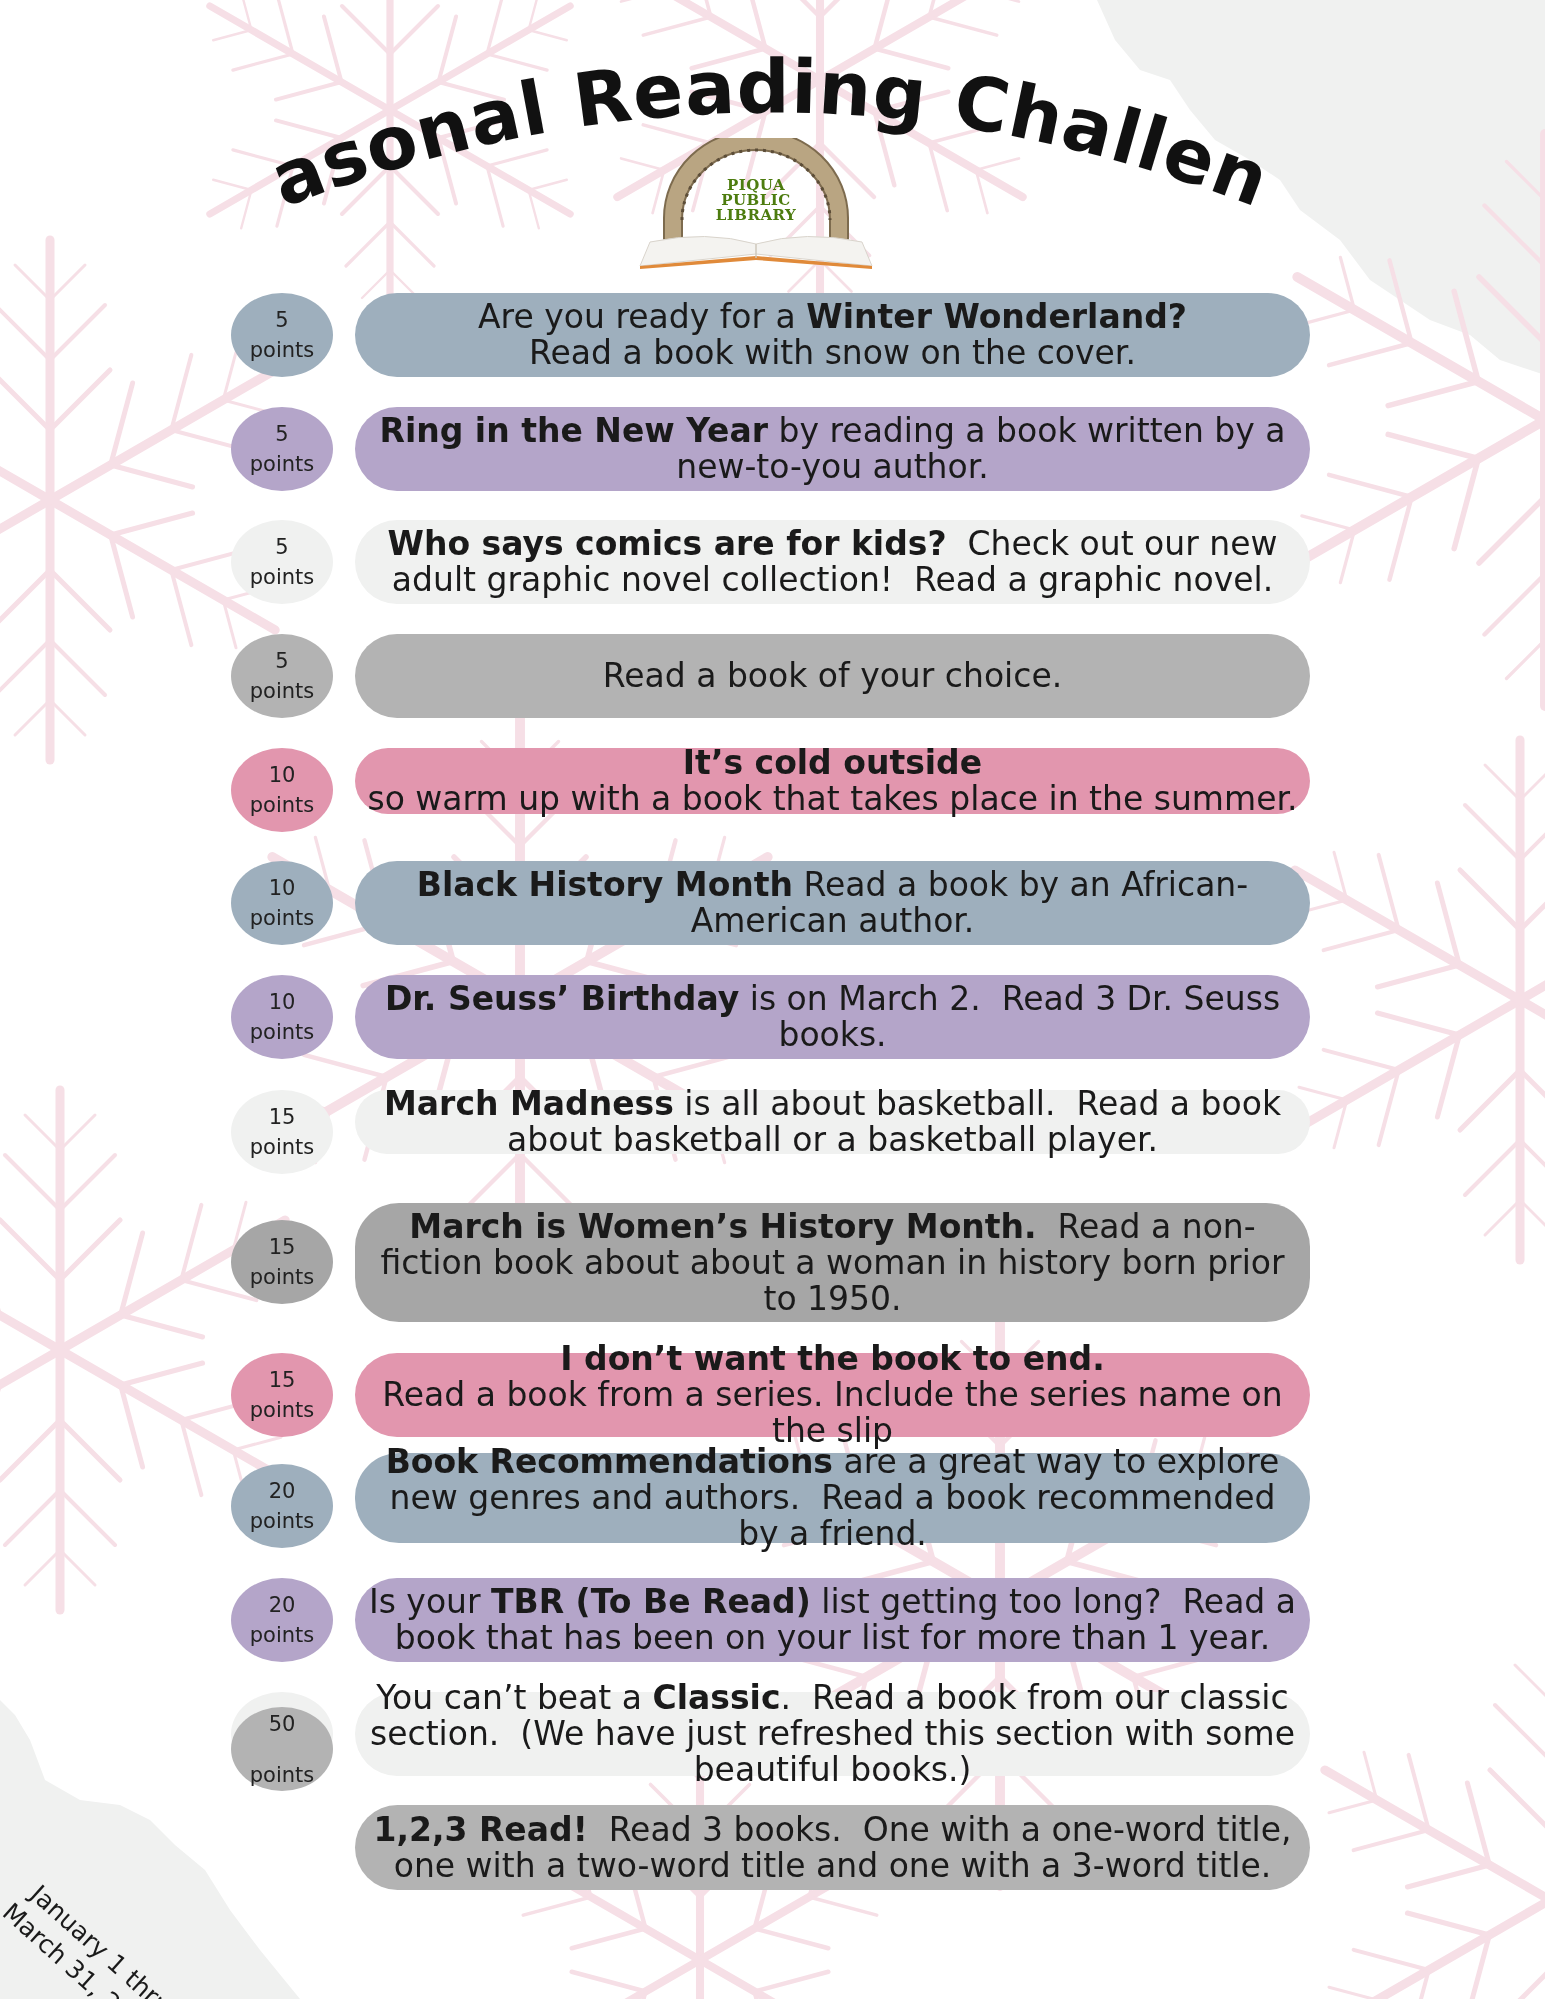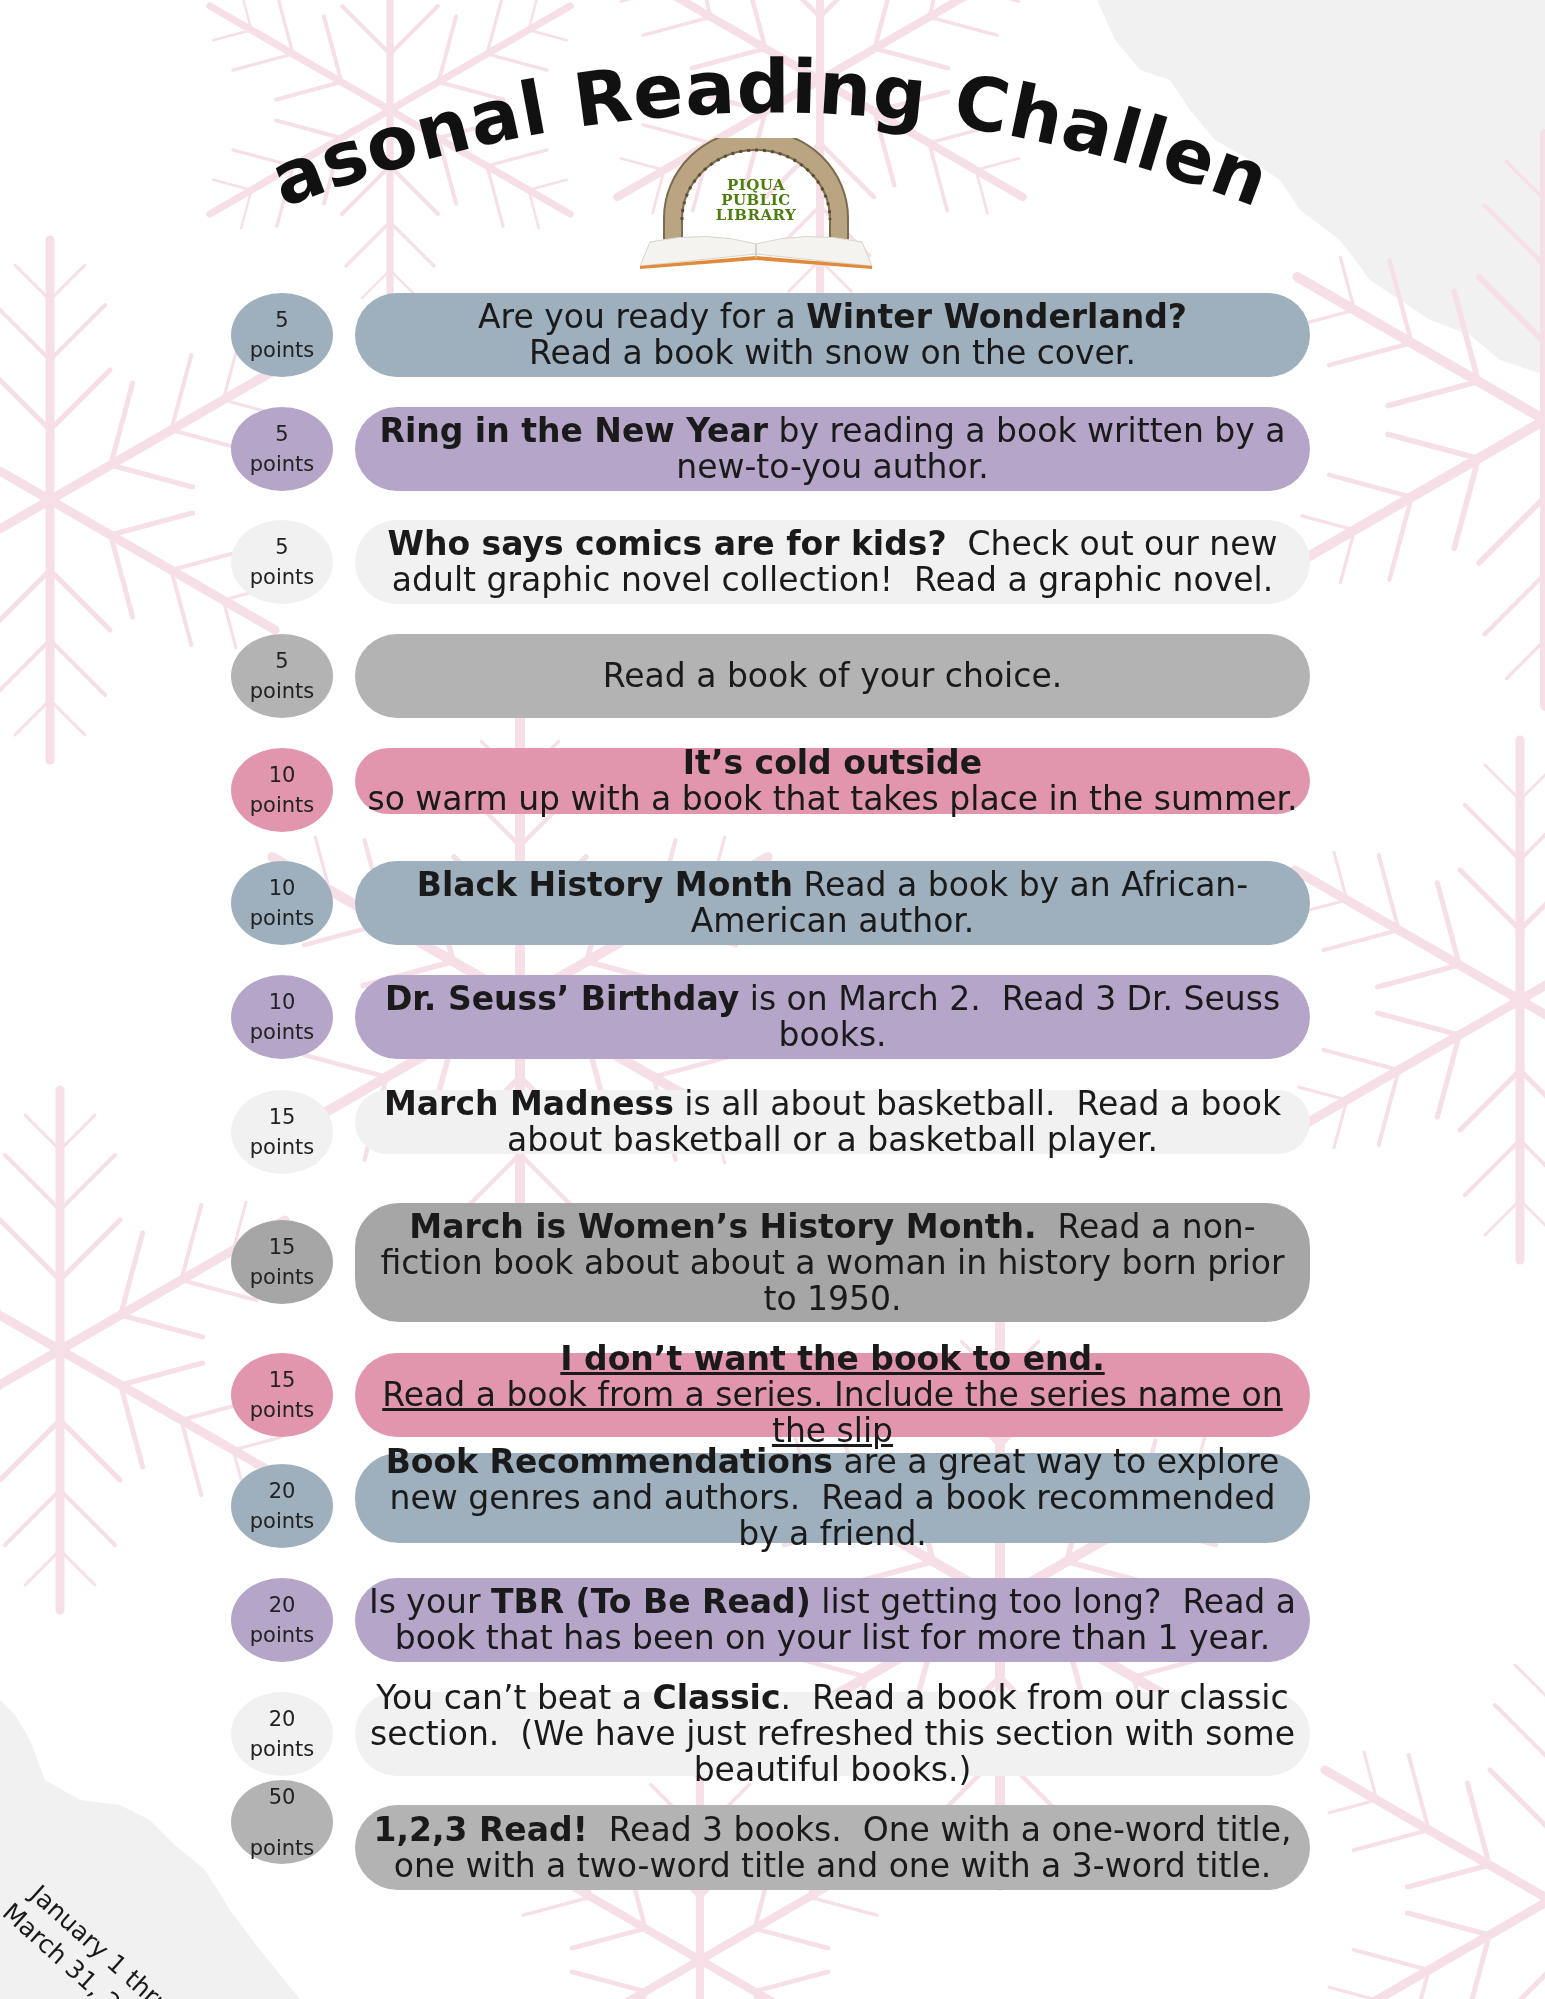--- a/index.html
+++ b/index.html
@@ -210,21 +210,21 @@
         <div>
           <div><span style="white-space: pre-wrap;"></span><b>March is Women’s History Month.</b><span style="white-space: pre-wrap;">  Read a non-fiction book about about a woman in history born prior to 1950.</span></div>
         </div>
       </div>
     </div>
     <div class="row" style="top: 0px;">
       <div class="pts c-pink" style="top: 1353px;">
         <span>15</span>
         <span>points</span>
       </div>
-      <div class="pill c-pink" style="top: 1353px; height: 84px; text-decoration: underline;">
+      <div class="pill c-pink" style="top: 1353px; height: 84px;">
         <div>
           <div><span style="white-space: pre-wrap;"></span><b>I don’t want the book to end.</b><span style="white-space: pre-wrap;"></span></div>
           <div>Read a book from a series. Include the series name on the slip</div>
         </div>
       </div>
     </div>
     <div class="row" style="top: 0px;">
       <div class="pts c-blue" style="top: 1464px;">
         <span>20</span>
         <span>points</span>
@@ -251,21 +251,21 @@
         <span>20</span>
         <span>points</span>
       </div>
       <div class="pill c-light" style="top: 1692px; height: 84px;">
         <div>
           <div><span style="white-space: pre-wrap;">You can’t beat a </span><b>Classic</b><span style="white-space: pre-wrap;">.  Read a book from our classic section.  (We have just refreshed this section with some beautiful books.)</span></div>
         </div>
       </div>
     </div>
     <div class="row" style="top: 0px;">
-      <div class="pts c-gray" style="top: 1780px; gap: 21px;">
+      <div class="pts c-gray" style="top: 1707px; gap: 21px;">
         <span>50</span>
         <span>points</span>
       </div>
       <div class="pill c-gray" style="top: 1805px; height: 85px;">
         <div>
           <div><span style="white-space: pre-wrap;"></span><b>1,2,3 Read!</b><span style="white-space: pre-wrap;">  Read 3 books.  One with a one-word title, one with a two-word title and one with a 3-word title.</span></div>
         </div>
       </div>
     </div>
   </div>

